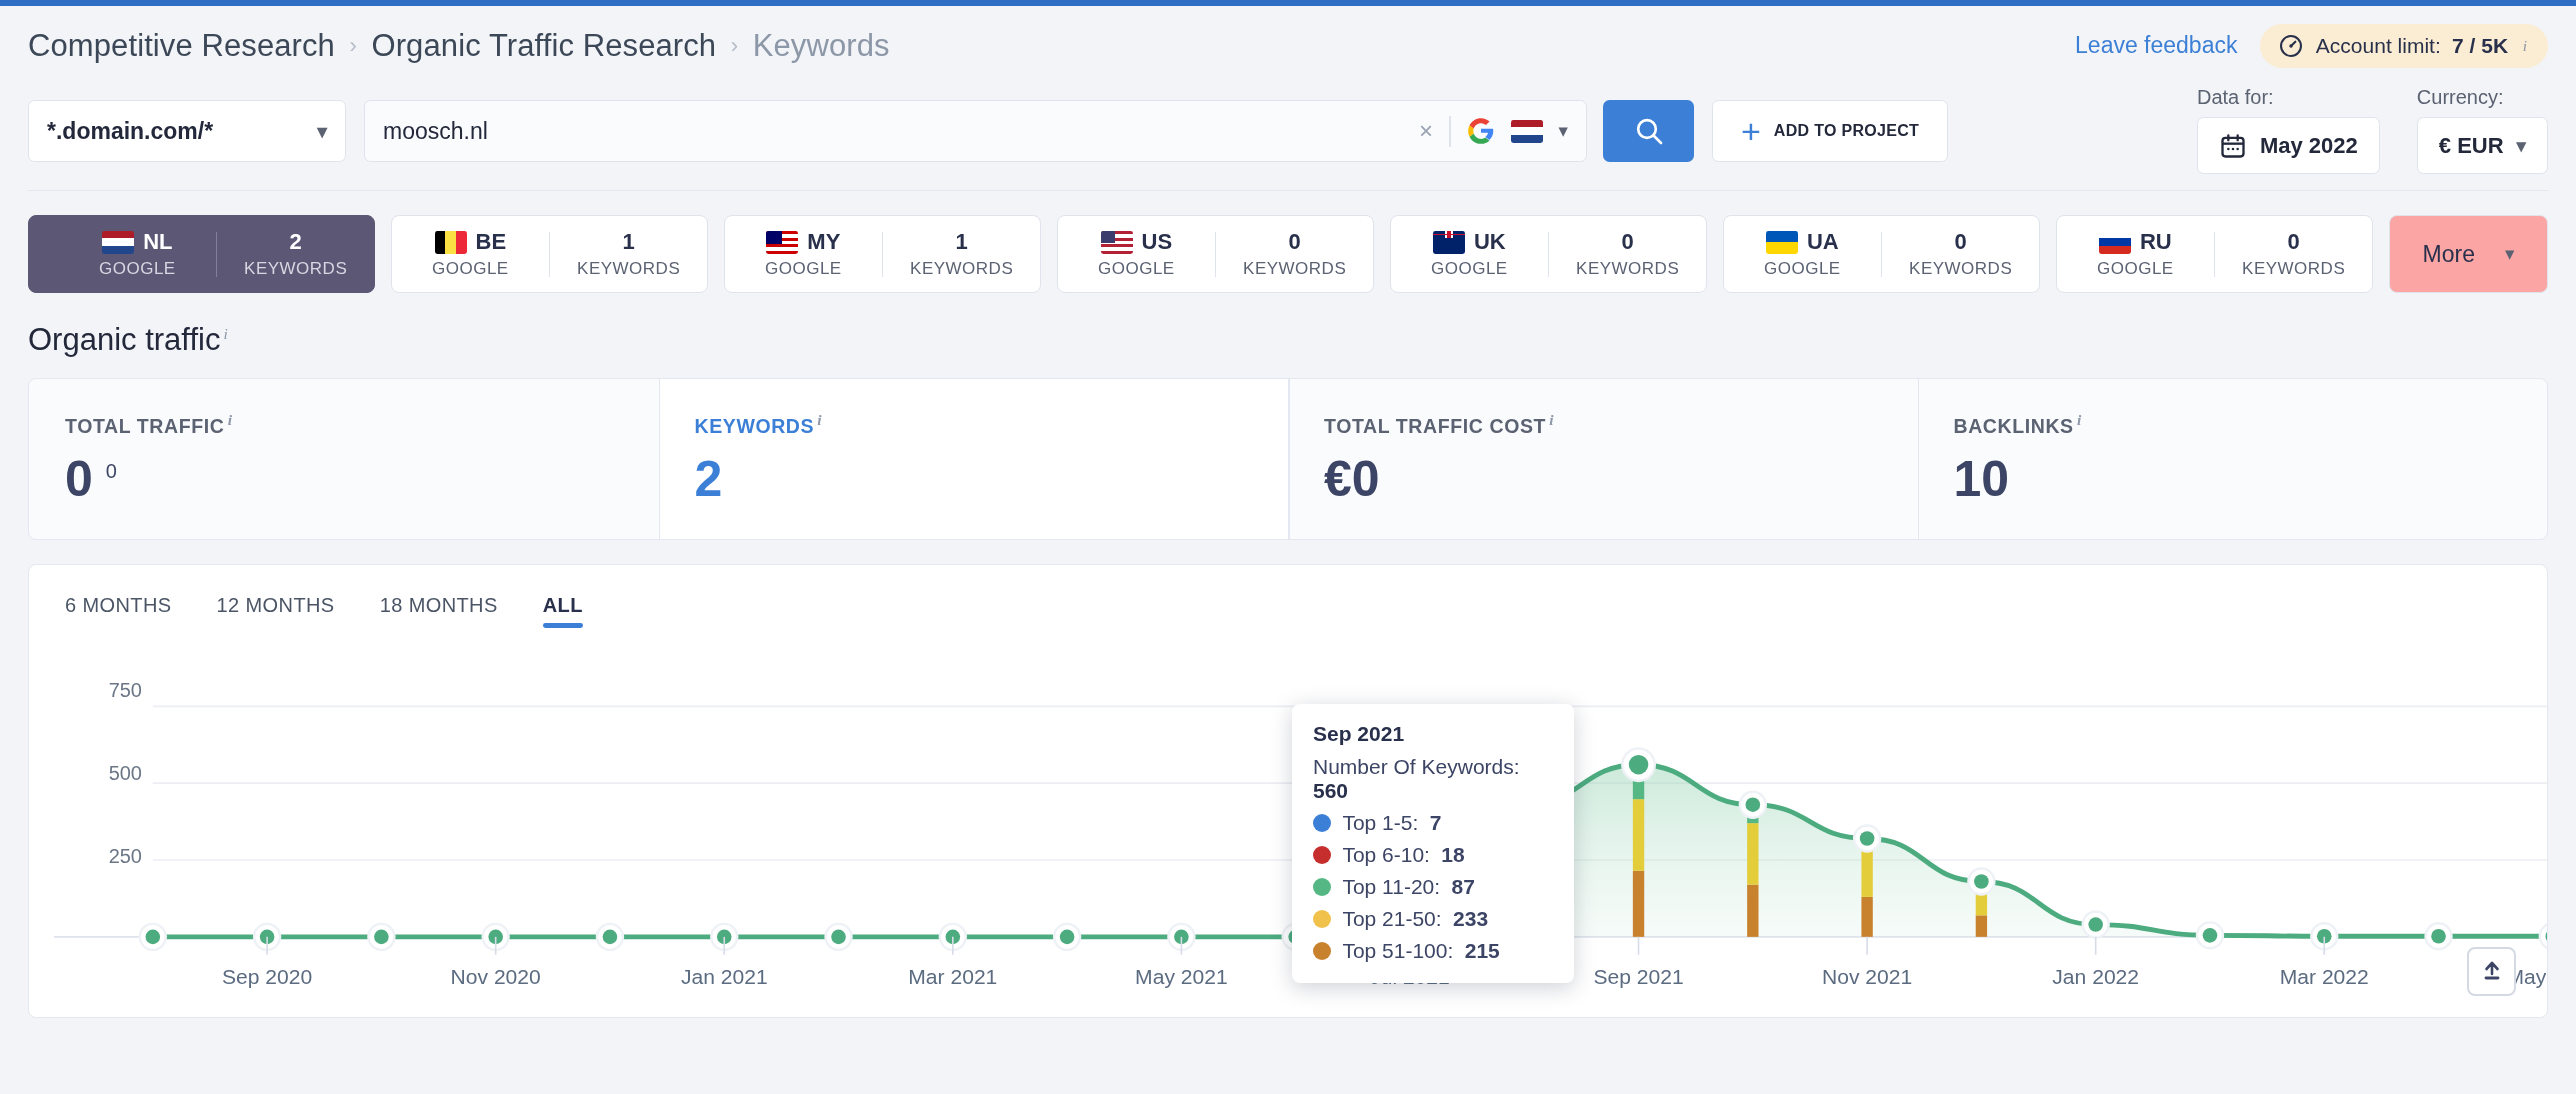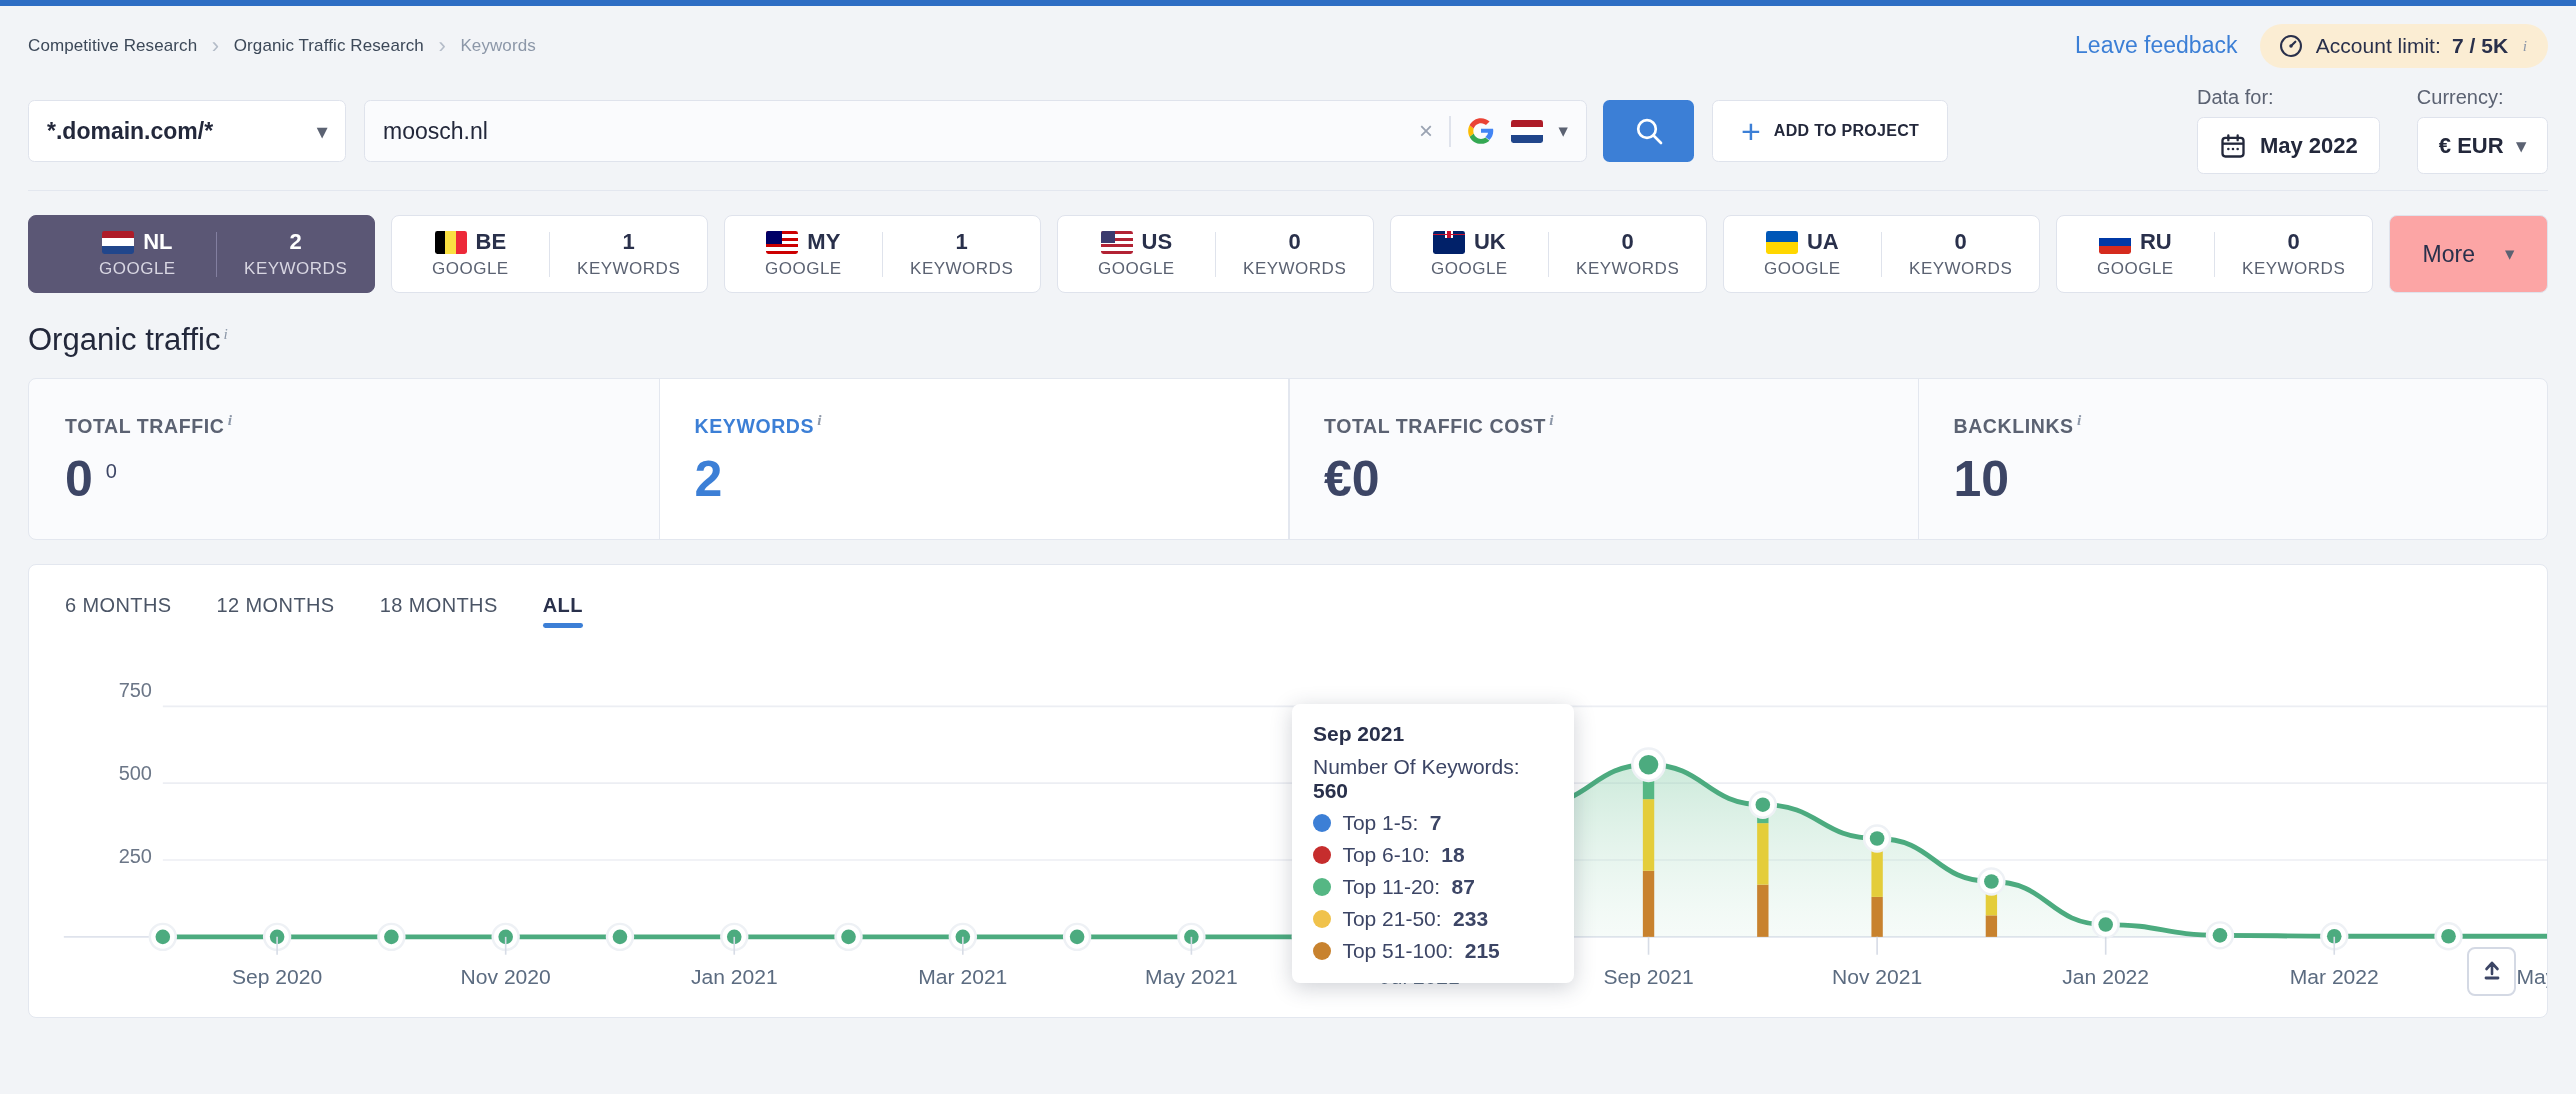--- a/index.html
+++ b/index.html
@@ -12,21 +12,21 @@
   .page { position: relative; width: 2576px; height: 1095px; }
 
   
   .top-rule { height: 5.7px; background: #2e6ec4; width: 100%; }
 
   
   .crumb-bar {
     height: 80px; display: flex; align-items: center;
     padding: 0 28px; position: relative;
   }
-  .crumb { font-size: 17px; color: #3c4858; letter-spacing: 0.1px; }
+  .crumb { font-size: 31px; color: #3c4858; letter-spacing: 0.1px; }
   .crumb.muted { color: #8c97a8; }
   .crumb-sep { font-size: 22px; color: #b4bcc8; margin: 0 14.6px; }
   .crumb-right { margin-left: auto; display: flex; align-items: center; gap: 23px; }
   .feedback { font-size: 23px; color: #3c7fd6; cursor: pointer; }
   .limit-badge {
     display: flex; align-items: center; gap: 11.4px;
     background: #fbedd3; border-radius: 23px;
     padding: 9px 21px 9px 18px;
     font-size: 21px; color: #29304b;
   }
@@ -159,21 +159,21 @@
   .periods { display: flex; gap: 45px; padding: 29px 36px 0; }
   .period {
     font-size: 20px; color: #4b5566; letter-spacing: 0.4px;
     padding-bottom: 11.4px; cursor: pointer; position: relative;
   }
   .period.active { color: #29304b; font-weight: bold; }
   .period.active::after {
     content: ""; position: absolute; left: 0; right: 0; bottom: 0;
     height: 4.9px; background: #3c7fd6; border-radius: 2.4px;
   }
-  .plot { position: absolute; left: 10px; top: 96px; width: 100%; height: 357px; }
+  .plot { position: absolute; left: 0; top: 96px; width: 100%; height: 357px; }
   .ytick {
     position: absolute; font-size: 20px; color: #6b7687;
     text-align: right; width: 89px; left: 24px; transform: translateY(-50%);
   }
 
   
   .tip {
     position: absolute; left: 1292px; top: 704px;
     width: 282px; background: #fff; border-radius: 8px;
     box-shadow: 0 4.9px 21px rgba(40,48,75,.22);

